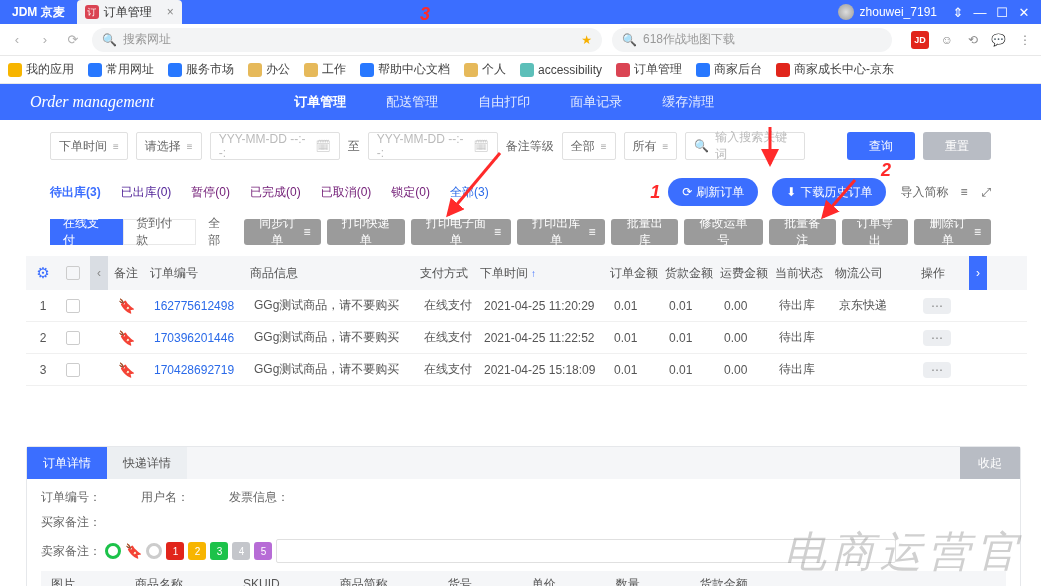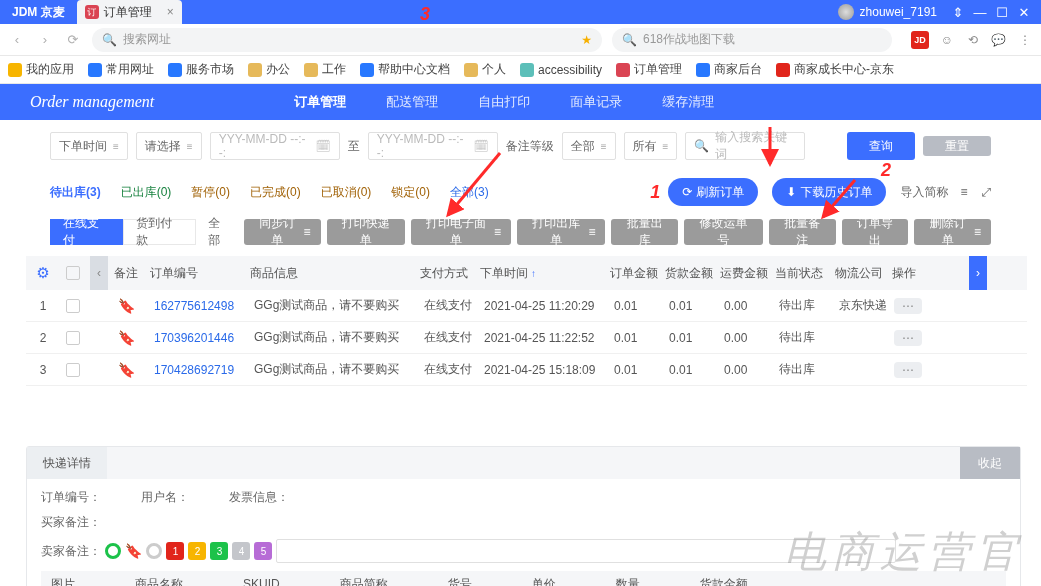--- a/index.html
+++ b/index.html
@@ -38,45 +38,45 @@
 .bluenav .nitem { font-size:13px; opacity:.85; cursor:pointer; }
 .bluenav .nitem.active { opacity:1; font-weight:600; }
 
 
 .filters { height:52px; display:flex; align-items:center; padding:0 50px; gap:8px; }
 .fbox { height:28px; border:1px solid #e0e0e0; border-radius:2px; display:flex; align-items:center; padding:0 8px; color:#666; gap:6px; font-size:12px; background:#fff; }
 .fbox .bars { color:#aaa; font-size:10px; }
 .fbox.date { color:#bbb; width:130px; }
 .sep-to { font-size:12px; color:#666; }
 .btn-primary { height:28px; background:#3b6eff; color:#fff; border:none; border-radius:3px; padding:0 22px; cursor:pointer; font-size:12px; }
-.btn-grey { height:20px; background:#b8bcc4; color:#fff; border:none; border-radius:3px; padding:0 22px; cursor:pointer; font-size:12px;text-align:right; }
+.btn-grey { height:28px; background:#b8bcc4; color:#fff; border:none; border-radius:3px; padding:0 22px; cursor:pointer; font-size:12px;text-align:right; }
 
 
 .statusrow { height:40px; display:flex; align-items:center; padding:0 50px; gap:20px; position:relative; }
-.stab { font-size:12px; color:#a16207; cursor:pointer; }
+.stab { font-size:12px; color:#701a75; cursor:pointer; }
 .stab.sel { color:#3b6eff; font-weight:600; }
 .pill { height:28px; background:#3b6eff; color:#fff; border:none; border-radius:14px; padding:0 14px; cursor:pointer; display:flex; align-items:center; gap:4px; font-size:12px; }
 .rightact { margin-left:auto; display:flex; align-items:center; gap:14px; }
 .plain-link { color:#666; cursor:pointer; display:flex; align-items:center; gap:12px; }
 .onedigit { position:absolute; color:#ff2a2a; font-size:18px; font-weight:bold; font-style:italic; }
 
 
 .subtabs { height:40px; display:flex; align-items:center; padding:0 50px; gap:0; }
 .subtab { height:26px; padding:0 12px; display:flex; align-items:center; background:#fff; color:#666; border:1px solid #e8e8e8; cursor:pointer; font-size:12px; }
 .subtab.active { background:#3b6eff; color:#fff; border-color:#3b6eff; }
 .action-strip { margin-left:auto; display:flex; gap:6px; }
 .greybtn { height:26px; background:#9b9b9b; color:#fff; border:none; border-radius:3px; padding:0 10px; font-size:12px; cursor:pointer; display:flex; align-items:center; gap:3px; }
 
 
 .tbl { width:calc(100% - 40px); margin:4px 20px 0 26px; }
 .thead { height:34px; background:#f5f6f8; display:flex; align-items:center; font-size:12px; color:#555; position:relative; }
 .th,.td { padding:0 6px; overflow:hidden; white-space:nowrap; text-overflow:ellipsis; display:flex; align-items:center; }
 .c-idx{width:34px;justify-content:center;} .c-chk{width:30px;} .c-note{width:36px;}
 .c-ord{width:100px;} .c-prod{width:170px;} .c-pay{width:60px;} .c-time{width:130px;}
-.c-amt{width:55px;} .c-col2{width:55px;} .c-ship{width:55px;} .c-stat{width:60px;} .c-log{width:55px;} .c-op{width:40px;justify-content:center;}
+.c-amt{width:55px;} .c-col2{width:55px;} .c-ship{width:55px;} .c-stat{width:60px;} .c-log{width:55px;} .c-op{width:40px;justify-content:center;margin-left:29px;}
 .gear { color:#3b6eff; font-size:15px; }
 .chk { width:14px; height:14px; border:1px solid #ccc; border-radius:2px; cursor:pointer; }
 .collapse-bar { width:18px; height:34px; background:#d9dde3; display:flex; align-items:center; justify-content:center; color:#888; cursor:pointer; }
 .nav-right { position:absolute; right:40px; top:0; width:18px; height:34px; background:#3b6eff; color:#fff; display:flex; align-items:center; justify-content:center; cursor:pointer; }
 .trow { height:32px; display:flex; align-items:center; border-bottom:1px solid #f0f0f0; font-size:12px; color:#555; }
 .link { color:#2a6ae9; cursor:pointer; }
 .bookmark { color:#b8bcc4; font-size:14px; }
 .dots { background:#eceef1; border-radius:4px; padding:1px 8px; color:#888; cursor:pointer; }
 .sort-arrow { color:#3b6eff; font-size:10px; margin-left:3px; }
 
@@ -228,21 +228,21 @@
       <span>🔍</span>
       <span style="color:#bbb">输入搜索关键词</span>
     </div>
   <div style="flex:1"></div>
   <button class="btn-primary">查询</button>
   <button class="btn-grey">重置</button>
 </div>
 
 <div class="statusrow">
   <span class="stab sel">待出库(3)</span>
-  <span class="stab" style="color:#15803d">已出库(0)</span>
+  <span class="stab" style="color:#4c1d95">已出库(0)</span>
   <span class="stab">暂停(0)</span>
   <span class="stab">已完成(0)</span>
   <span class="stab">已取消(0)</span>
   <span class="stab">锁定(0)</span>
   <span class="stab" style="color:#2a6ae9">全部(3)</span>
   <div class="rightact">
     <span class="onedigit" style="position:static;margin-right:-6px;">1</span>
     <button class="pill">
         <span>⟳</span>
         <span>刷新订单</span>
@@ -401,20 +401,21 @@
         <div class="td c-log"></div>
         <div class="td c-op">
           <span class="dots">⋯</span>
         </div>
       </div>
     </div>
 </div>
 
 <div class="detail">
   <div class="dtabs">
+    <span class="dtab active">订单详情</span>
     <span class="dtab">快递详情</span>
     <span class="dtab-right">收起</span>
   </div>
   <div class="dbody">
     <div class="drow">
       <span>订单编号：</span>
       <span>用户名：</span>
       <span>发票信息：</span>
     </div>
     <div class="drow">

